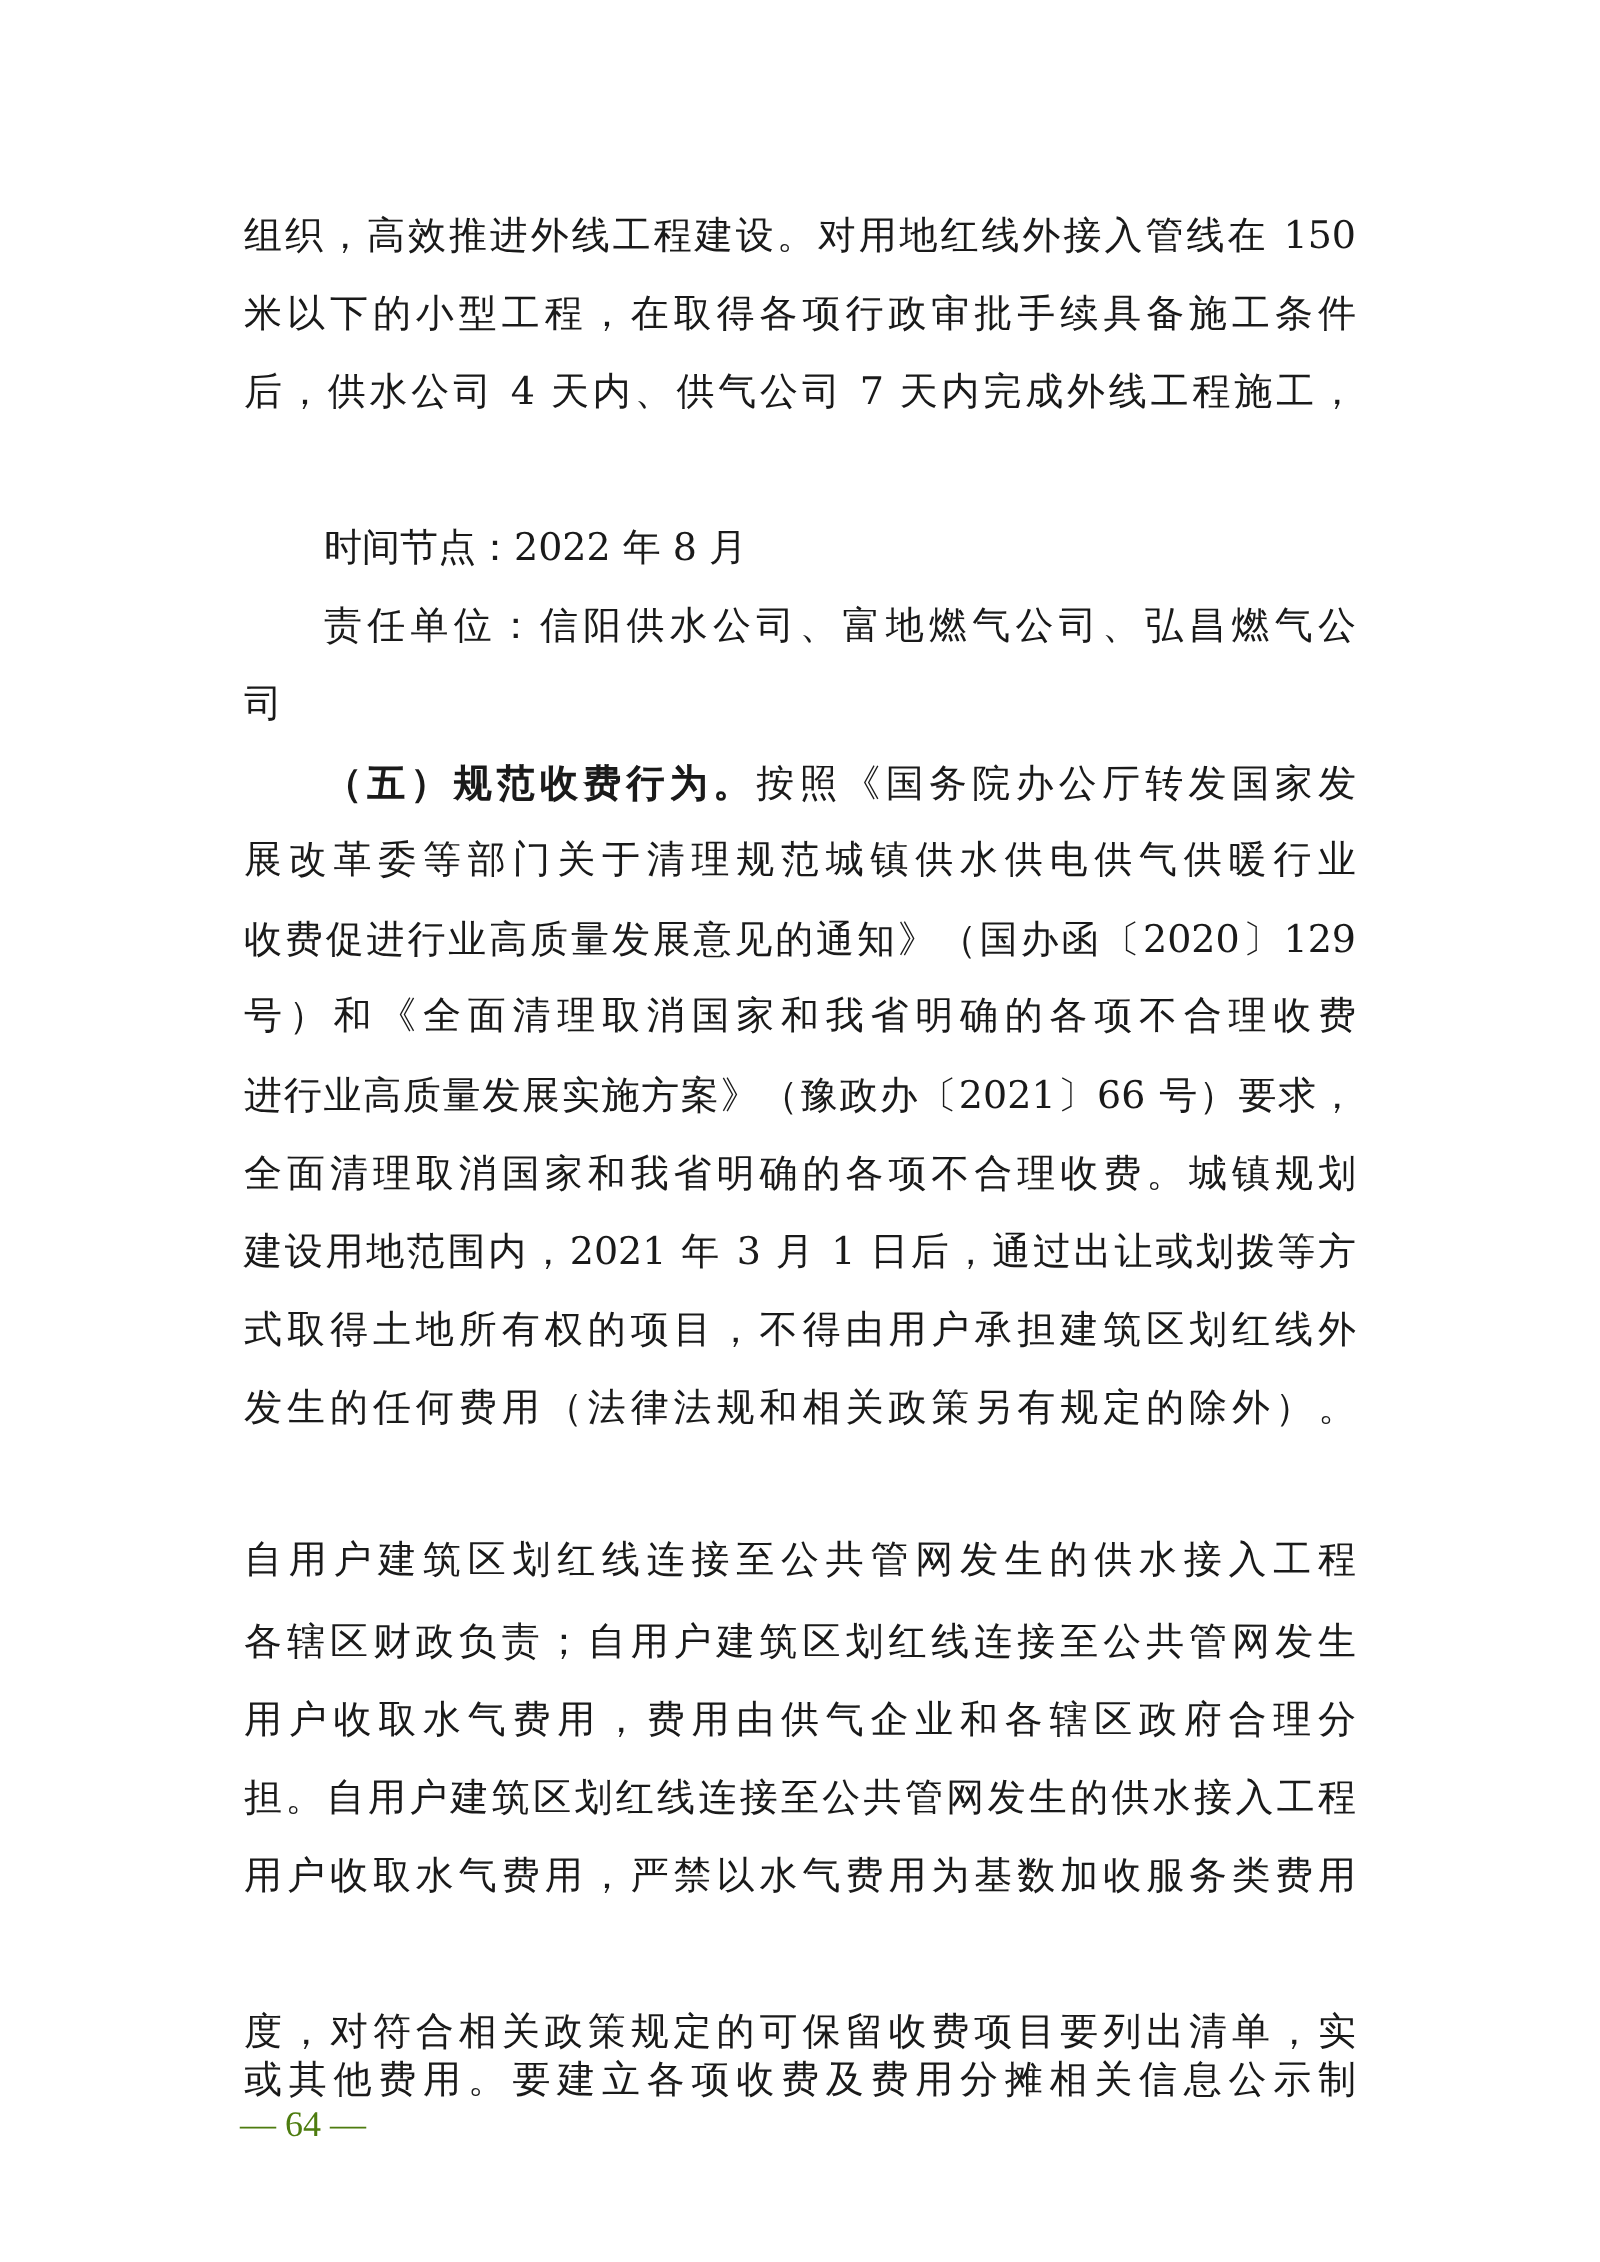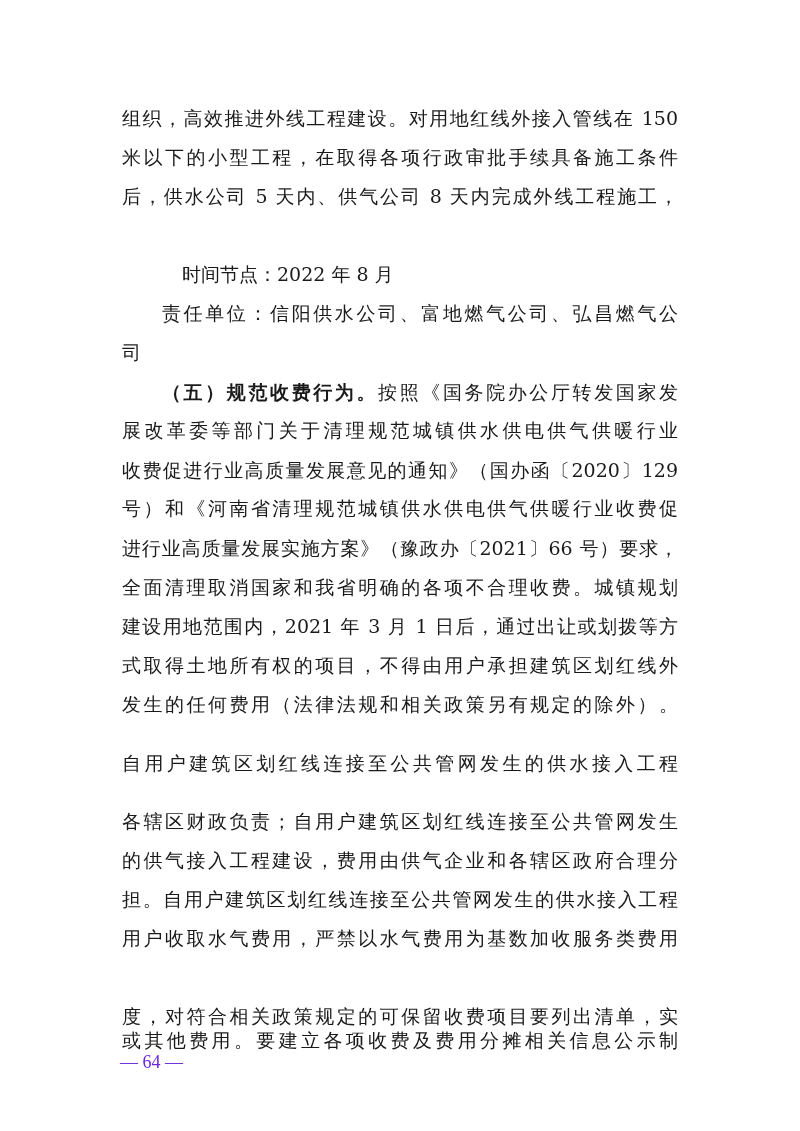--- a/index.html
+++ b/index.html
@@ -45,48 +45,48 @@
       font-weight: bold;
       font-family: Liberation Serif, serif;
     }
     .page-number {
       position: absolute;
       left: 120px;
       top: 1048px;
       font-size: 18px;
       line-height: 28px;
       font-family: "Liberation Serif", "DejaVu Serif", serif;
-      color: #6d28d9;
+      color: #4d7c0f;
     }
   </style>
 </head>
 <body>
 
 <div class="page">
 
   <div class="line" style="top:103px;">组织，高效推进外线工程建设。对用地红线外接入管线在 150</div>
   <div class="line" style="top:142px;">米以下的小型工程，在取得各项行政审批手续具备施工条件</div>
-  <div class="line" style="top:181px;">后，供水公司 5 天内、供气公司 8 天内完成外线工程施工，</div>
+  <div class="line" style="top:181px;">后，供水公司 4 天内、供气公司 7 天内完成外线工程施工，</div>
 
-  <div class="line indent last" style="top:259px;margin-left:20px;">时间节点：2022 年 8 月</div>
+  <div class="line indent last" style="top:259px;">时间节点：2022 年 8 月</div>
   <div class="line indent" style="top:298px;">责任单位：信阳供水公司、富地燃气公司、弘昌燃气公</div>
   <div class="line last" style="top:337px;">司</div>
 
   <div class="line indent" style="top:377px;"><span class="bold">（五）规范收费行为。</span><span>按照《国务院办公厅转发国家发</span></div>
 
   <div class="line" style="top:415px;">展改革委等部门关于清理规范城镇供水供电供气供暖行业</div>
   <div class="line" style="top:455px;">收费促进行业高质量发展意见的通知》（国办函〔2020〕129</div>
-  <div class="line" style="top:493px;">号）和《河南省清理规范城镇供水供电供气供暖行业收费促</div>
+  <div class="line" style="top:493px;">号）和《全面清理取消国家和我省明确的各项不合理收费</div>
   <div class="line" style="top:533px;">进行业高质量发展实施方案》（豫政办〔2021〕66 号）要求，</div>
   <div class="line" style="top:572px;">全面清理取消国家和我省明确的各项不合理收费。城镇规划</div>
   <div class="line" style="top:611px;">建设用地范围内，2021 年 3 月 1 日后，通过出让或划拨等方</div>
   <div class="line" style="top:650px;">式取得土地所有权的项目，不得由用户承担建筑区划红线外</div>
   <div class="line" style="top:689px;">发生的任何费用（法律法规和相关政策另有规定的除外）。</div>
-  <div class="line" style="top:748px;">自用户建筑区划红线连接至公共管网发生的供水接入工程</div>
+  <div class="line" style="top:765px;">自用户建筑区划红线连接至公共管网发生的供水接入工程</div>
   <div class="line" style="top:806px;">各辖区财政负责；自用户建筑区划红线连接至公共管网发生</div>
-  <div class="line" style="top:845px;">的供气接入工程建设，费用由供气企业和各辖区政府合理分</div>
+  <div class="line" style="top:845px;">用户收取水气费用，费用由供气企业和各辖区政府合理分</div>
   <div class="line" style="top:884px;">担。自用户建筑区划红线连接至公共管网发生的供水接入工程</div>
   <div class="line" style="top:923px;">用户收取水气费用，严禁以水气费用为基数加收服务类费用</div>
   <div class="line" style="top:994px;margin-top:31px;">或其他费用。要建立各项收费及费用分摊相关信息公示制</div>
   <div class="line" style="top:1001px;">度，对符合相关政策规定的可保留收费项目要列出清单，实</div>
 
   <div class="page-number">— 64 —</div>
 </div>
 
 </body></html>

